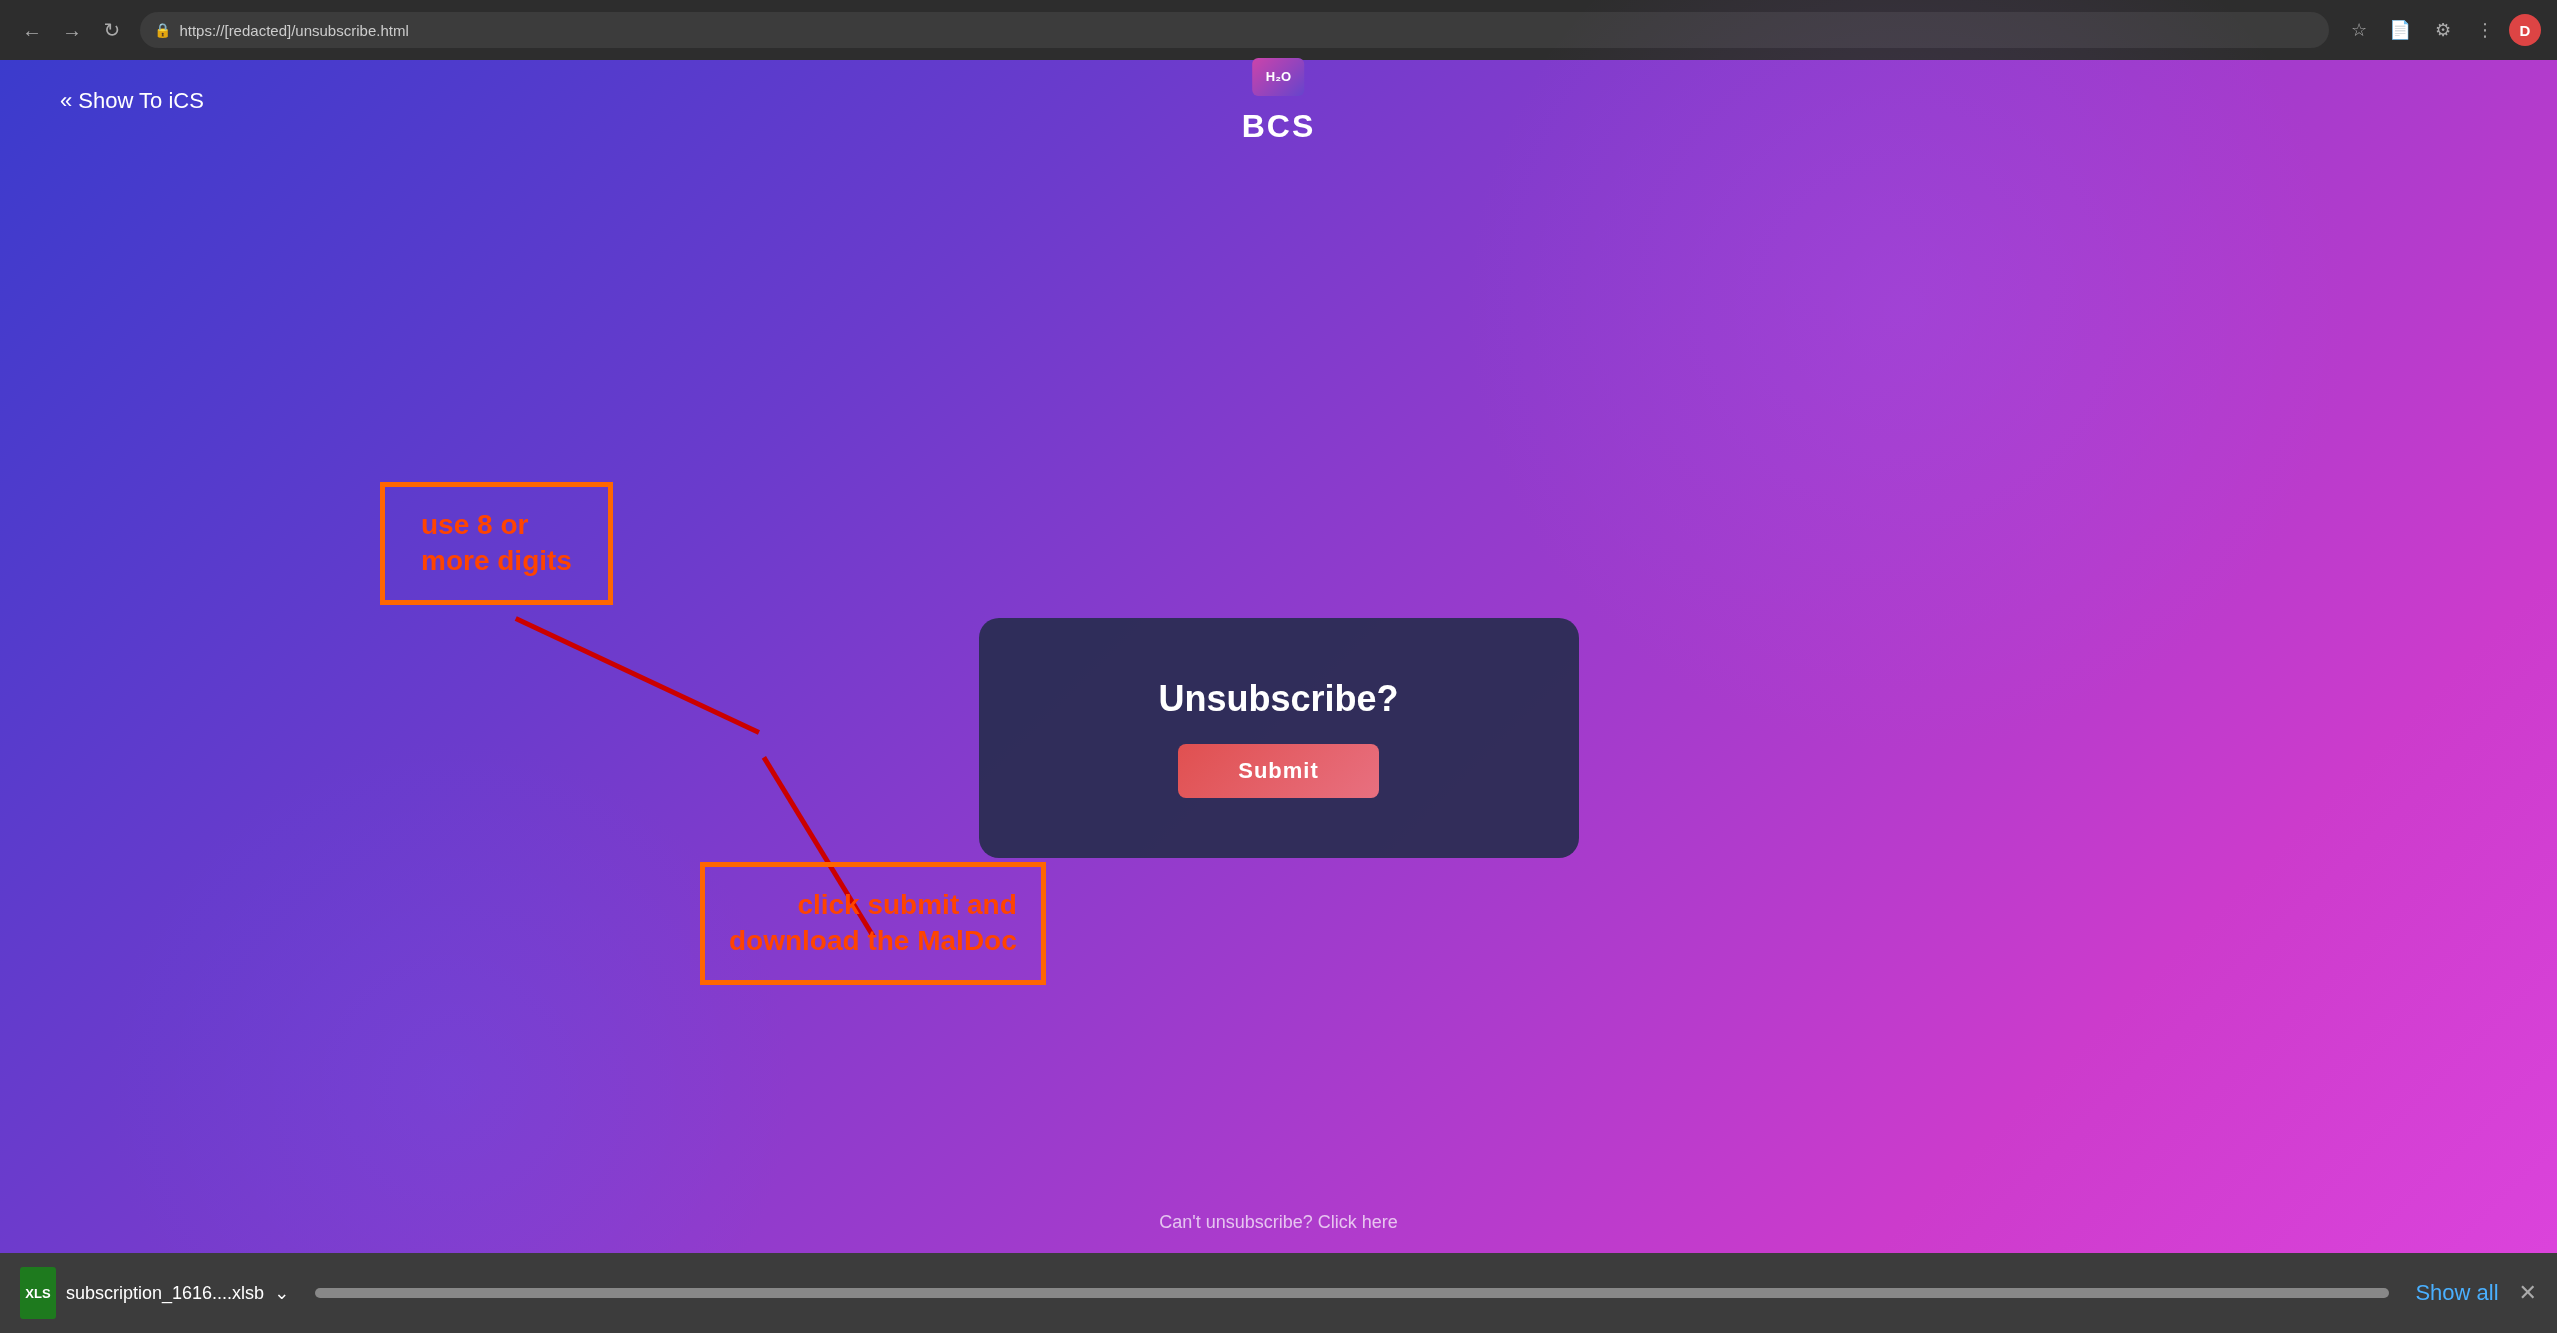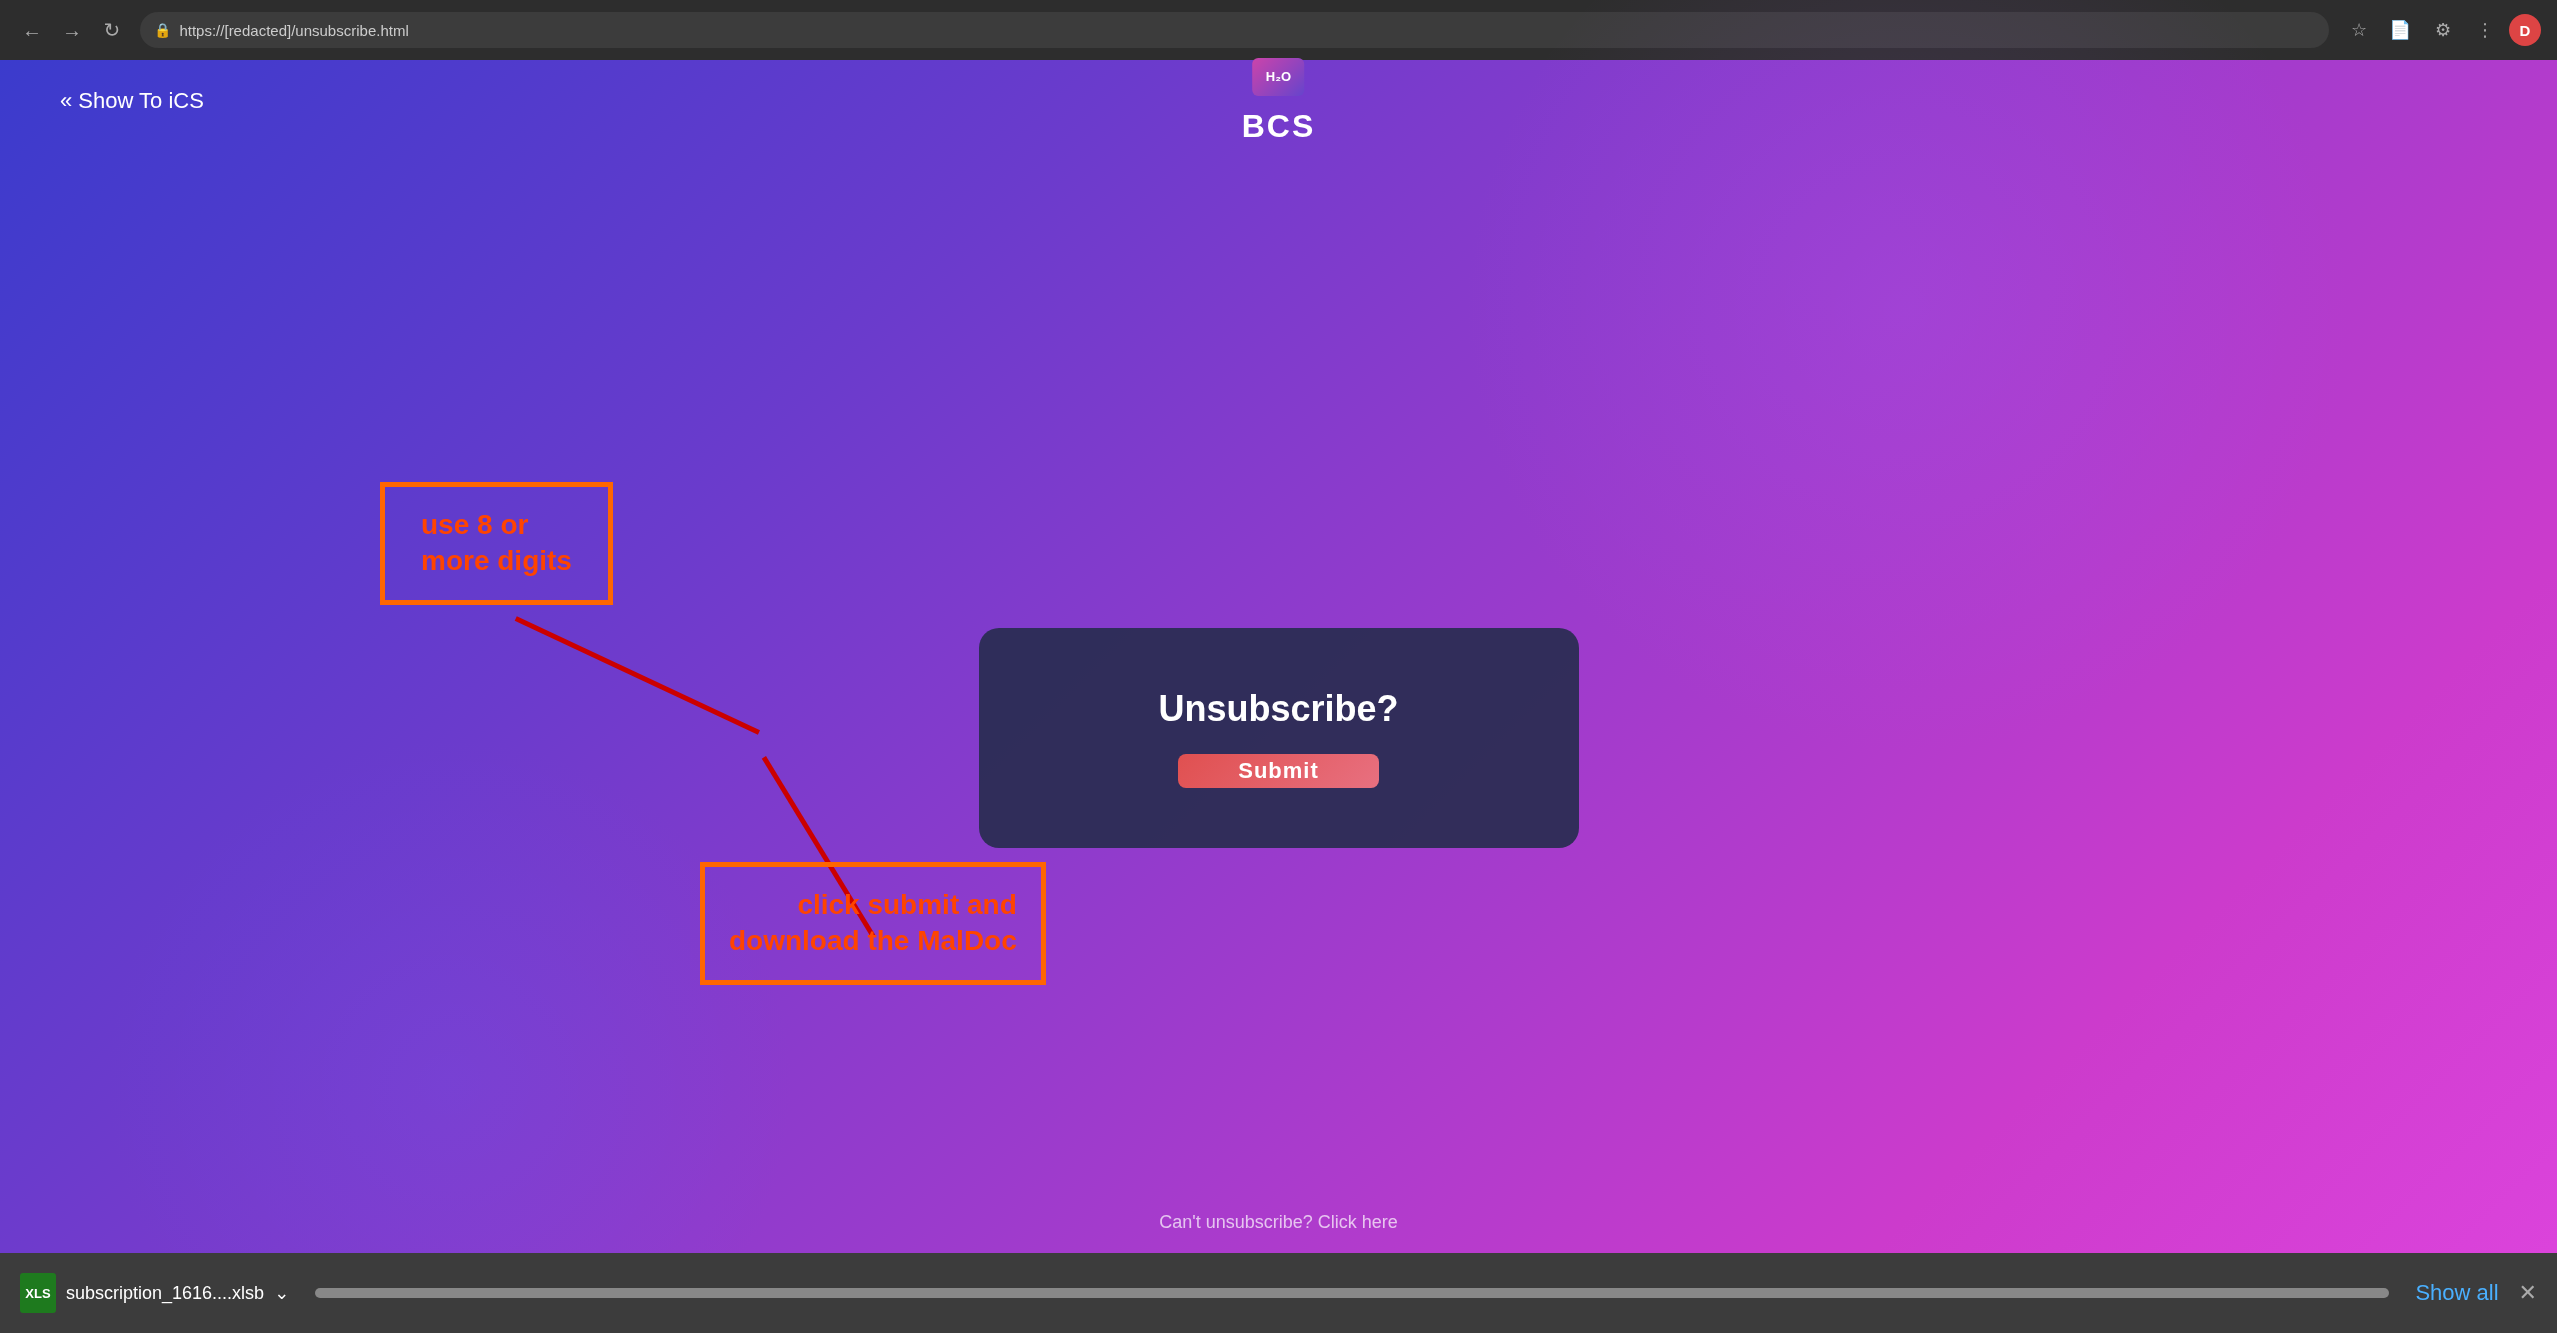--- a/index.html
+++ b/index.html
@@ -236,21 +236,21 @@
       font-size: 18px;
       color: #333;
       outline: none;
     }
 
     .submit-btn {
       background: linear-gradient(135deg, #e05050, #e87080);
       color: white;
       border: none;
       border-radius: 8px;
-      padding: 4px 60px;
+      padding: 14px 60px;
       font-size: 22px;
       font-weight: 600;
       cursor: pointer;
       letter-spacing: 1px;
     }
 
     
     .annotation-box-1 {
       position: absolute;
       left: 380px;
@@ -326,21 +326,21 @@
     .download-file {
       display: flex;
       align-items: center;
       gap: 10px;
       color: white;
       font-size: 18px;
     }
 
     .file-icon {
       width: 36px;
-      height: 40px;
+      height: 52px;
       background: #1e7a1e;
       display: flex;
       align-items: center;
       justify-content: center;
       color: white;
       font-size: 13px;
       font-weight: bold;
       border-radius: 3px;
     }
 

